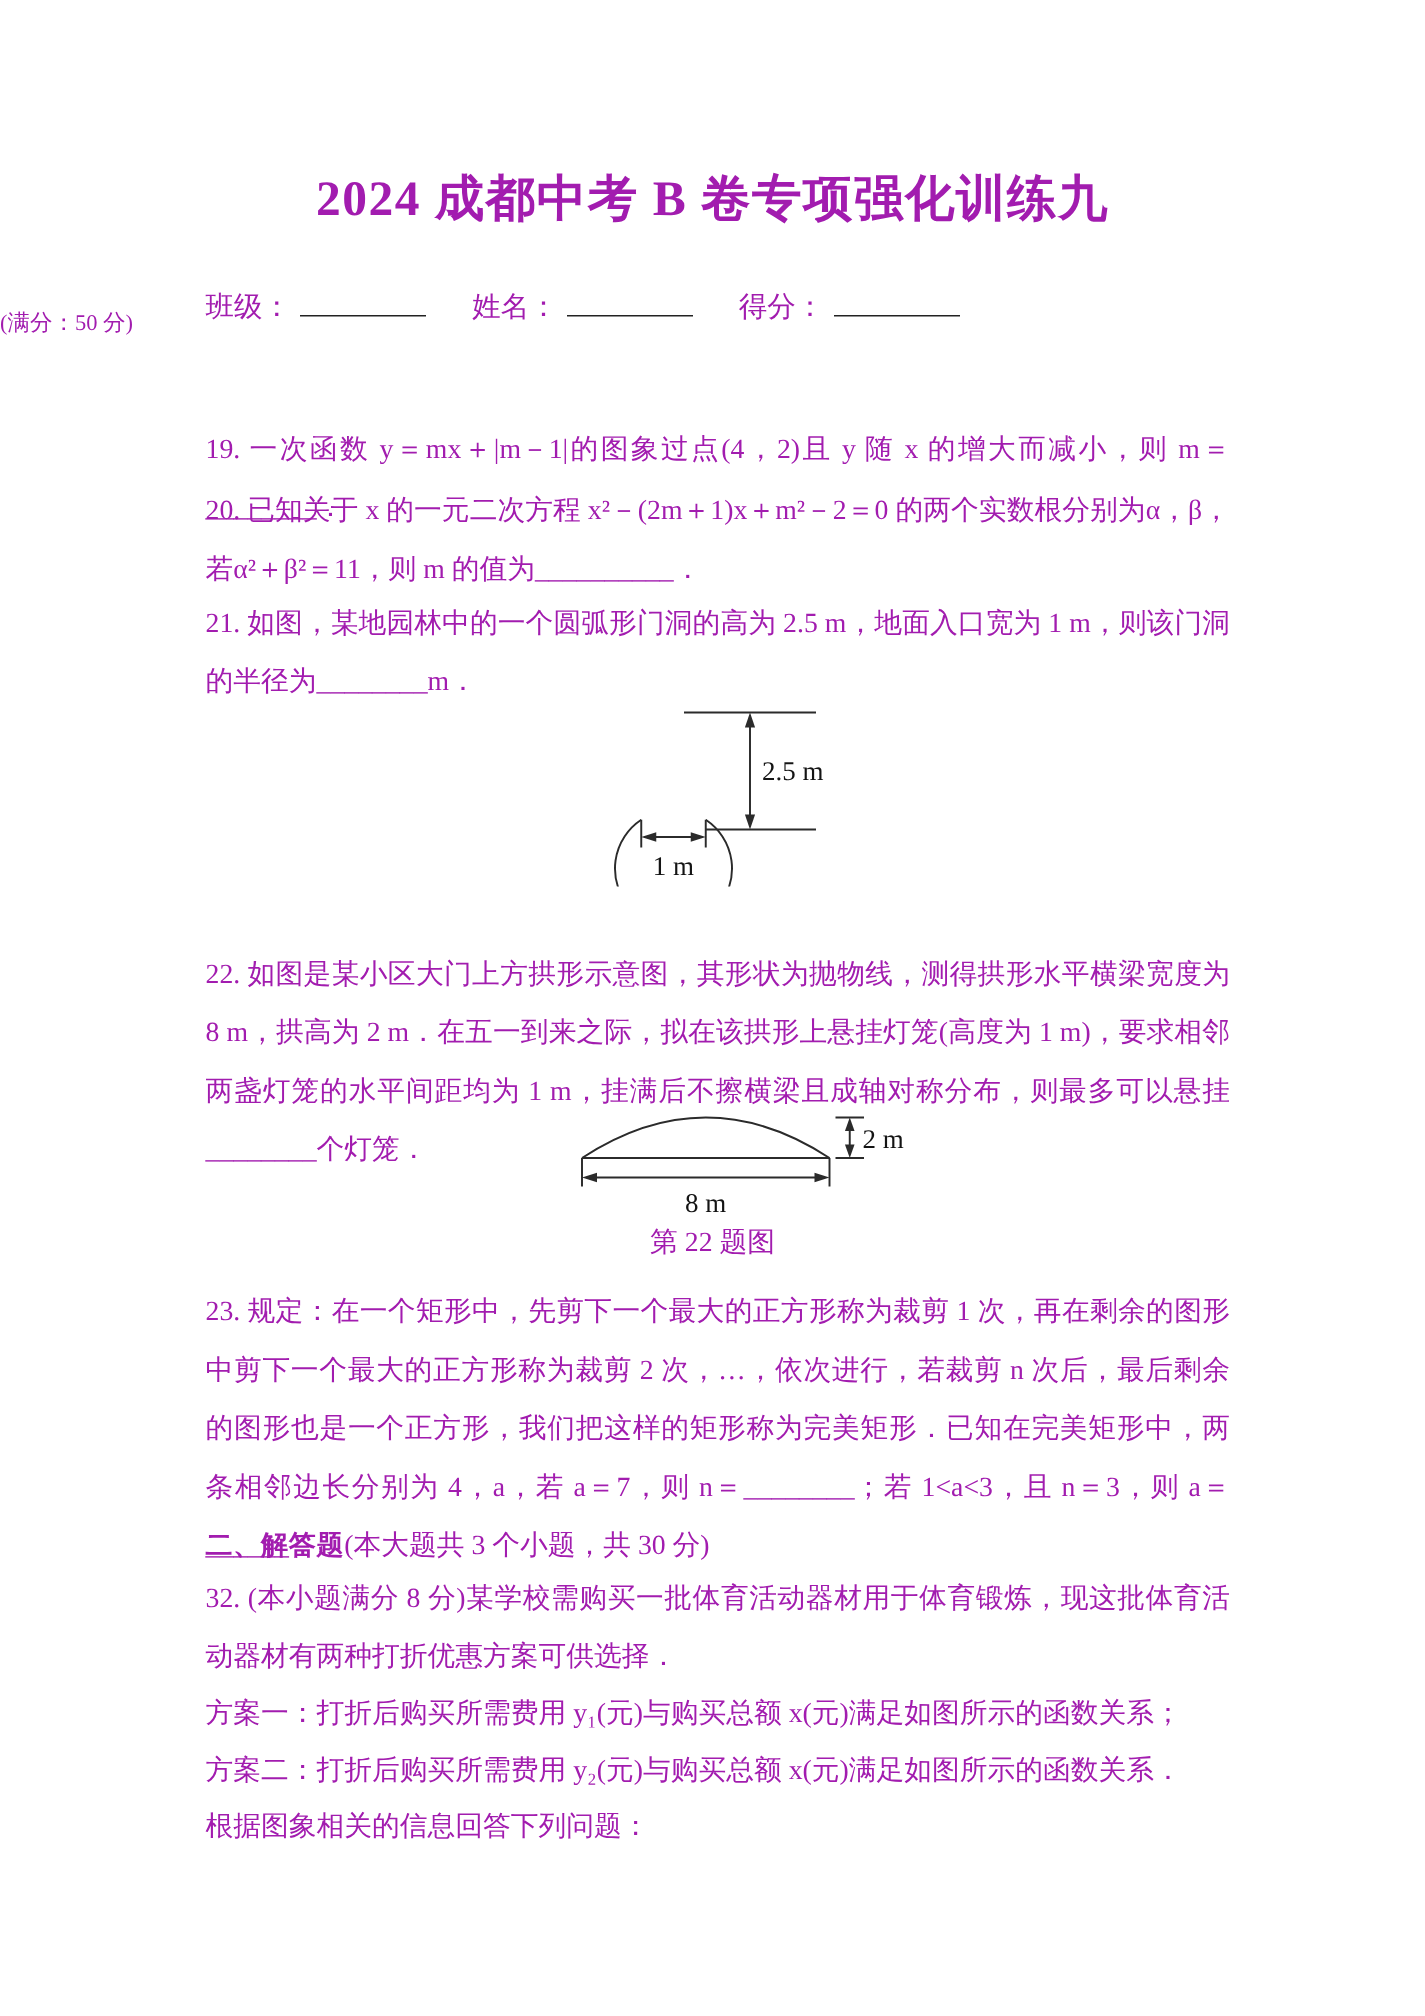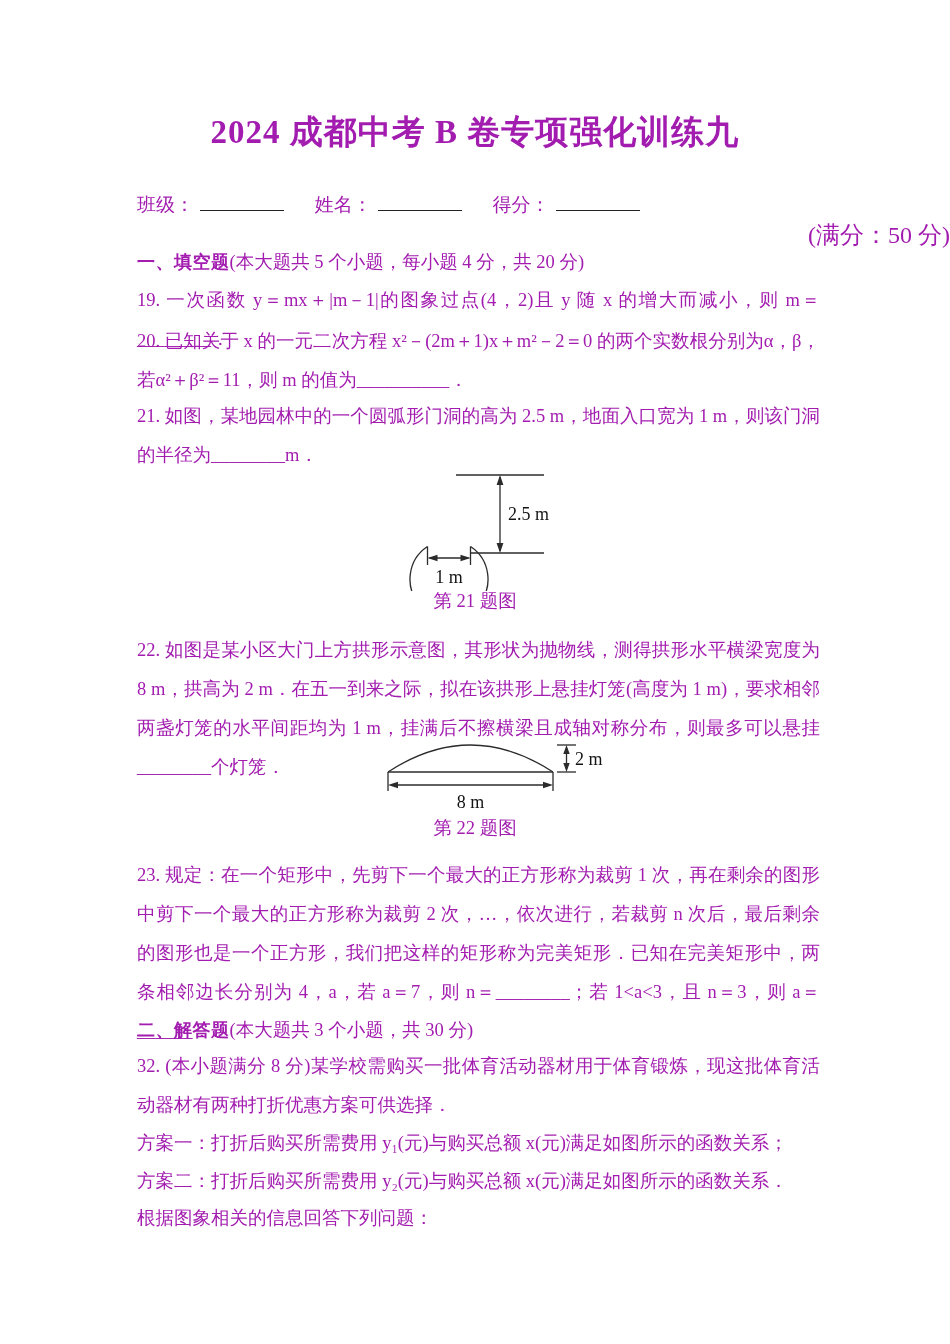--- a/index.html
+++ b/index.html
@@ -32,24 +32,24 @@
     display: inline-block;
     width: 84px;
     height: 1.05em;
     border-bottom: 1.4px solid #222;
     margin: 0 26px 0 6px;
     vertical-align: baseline;
   }
   .blank-line:last-child { margin-right: 0; }
   .full-score {
     position: absolute;
-    top: 219px; left: 0;
+    top: 206px; left: 0;
     width: 950px;
-    text-align: right;
-    font-size: 24px;
+    text-align: left;
+    font-size: 15px;
   }
   .para {
     position: absolute;
     left: 137px;
     width: 683px;
     font-size: 18.5px;
     line-height: 39px;
     text-align: justify;
     margin: 0;
   }
@@ -85,23 +85,20 @@
   <h1 class="title">2024 成都中考 B 卷专项强化训练九</h1>
 
   <div class="fields-row">
     <span>班级：</span><span class="blank-line"></span>
     <span>姓名：</span><span class="blank-line"></span>
     <span>得分：</span><span class="blank-line"></span>
   </div>
 
   <div class="full-score">(满分：50 分)</div>
 
-  <p class="para sec-heading" style="top:243px">
-    <span class="sec-bold">一、填空题</span><span>(本大题共 5 个小题，每小题 4 分，共 20 分)</span>
-  </p>
 
   <p class="para" style="top:281px">19. 一次函数 y＝mx＋|m－1|的图象过点(4，2)且 y 随 x 的增大而减小，则 m＝________．</p>
 
   <p class="para" style="top:322px">20. 已知关于 x 的一元二次方程 x²－(2m＋1)x＋m²－2＝0 的两个实数根分别为α，β，若α²＋β²＝11，则 m 的值为__________．</p>
 
   <p class="para" style="top:397px">21. 如图，某地园林中的一个圆弧形门洞的高为 2.5 m，地面入口宽为 1 m，则该门洞的半径为________m．</p>
 
   <svg class="figure" style="top:467px; left:386px;" width="200" height="124" viewBox="0 0 200 124">
 
     <path d="M 41.5,79.5 A 39,39 0 1 0 84.5,79.5"></path>
@@ -116,21 +113,20 @@
     <line x1="114" y1="10" x2="114" y2="84"></line>
     <polygon points="114,8 110.6,18 117.4,18"></polygon>
     <polygon points="114,86 110.6,76 117.4,76"></polygon>
     <text x="122" y="53">2.5 m</text>
 
     <line x1="43.5" y1="91" x2="82.5" y2="91"></line>
     <polygon points="41.5,91 51.5,87.8 51.5,94.2"></polygon>
     <polygon points="84.5,91 74.5,87.8 74.5,94.2"></polygon>
     <text x="63" y="116" text-anchor="middle">1 m</text>
   </svg>
-  <div class="fig-caption" style="top:588px">第 21 题图</div>
 
   <p class="para" style="top:631px">22. 如图是某小区大门上方拱形示意图，其形状为抛物线，测得拱形水平横梁宽度为 8 m，拱高为 2 m．在五一到来之际，拟在该拱形上悬挂灯笼(高度为 1 m)，要求相邻两盏灯笼的水平间距均为 1 m，挂满后不擦横梁且成轴对称分布，则最多可以悬挂________个灯笼．</p>
 
   <svg class="figure" style="top:738px; left:385px;" width="225" height="78" viewBox="0 0 225 78">
 
     <path d="M 3,34 Q 85.5,-20 168,34"></path>
 
     <line x1="3" y1="34" x2="168" y2="34"></line>
 
     <line x1="3" y1="34" x2="3" y2="53"></line>

